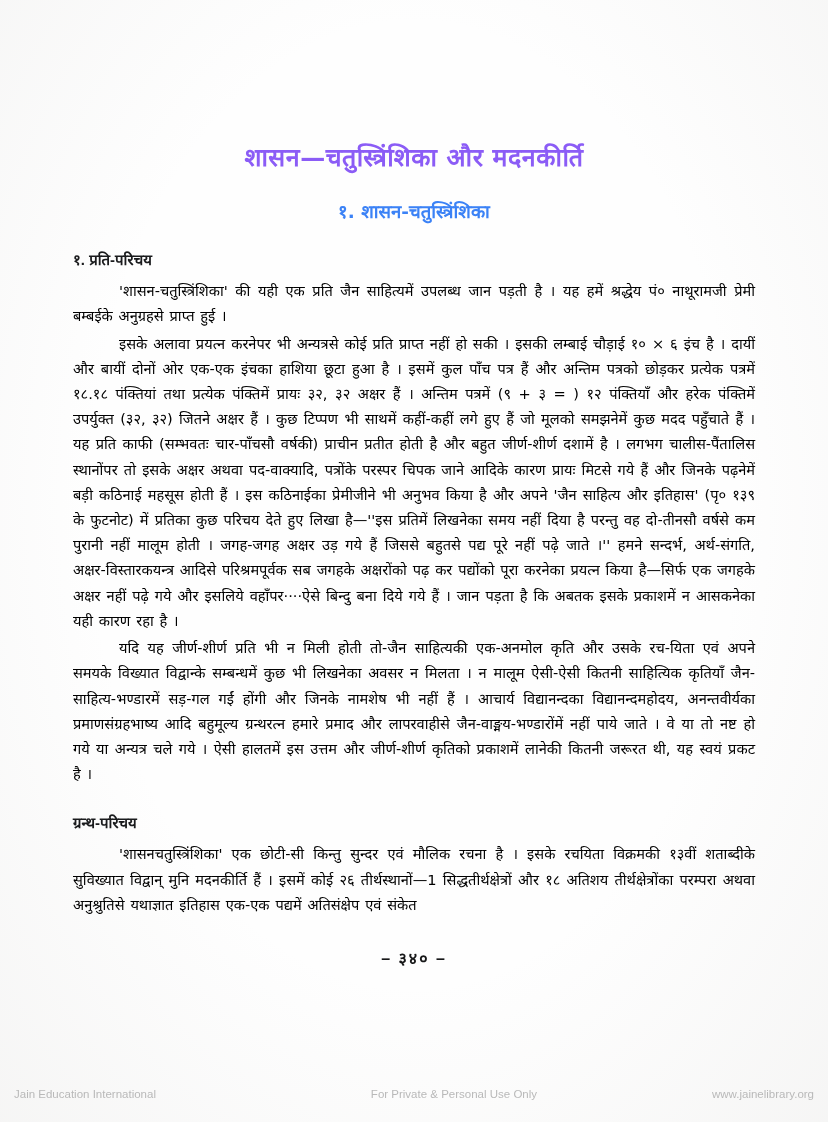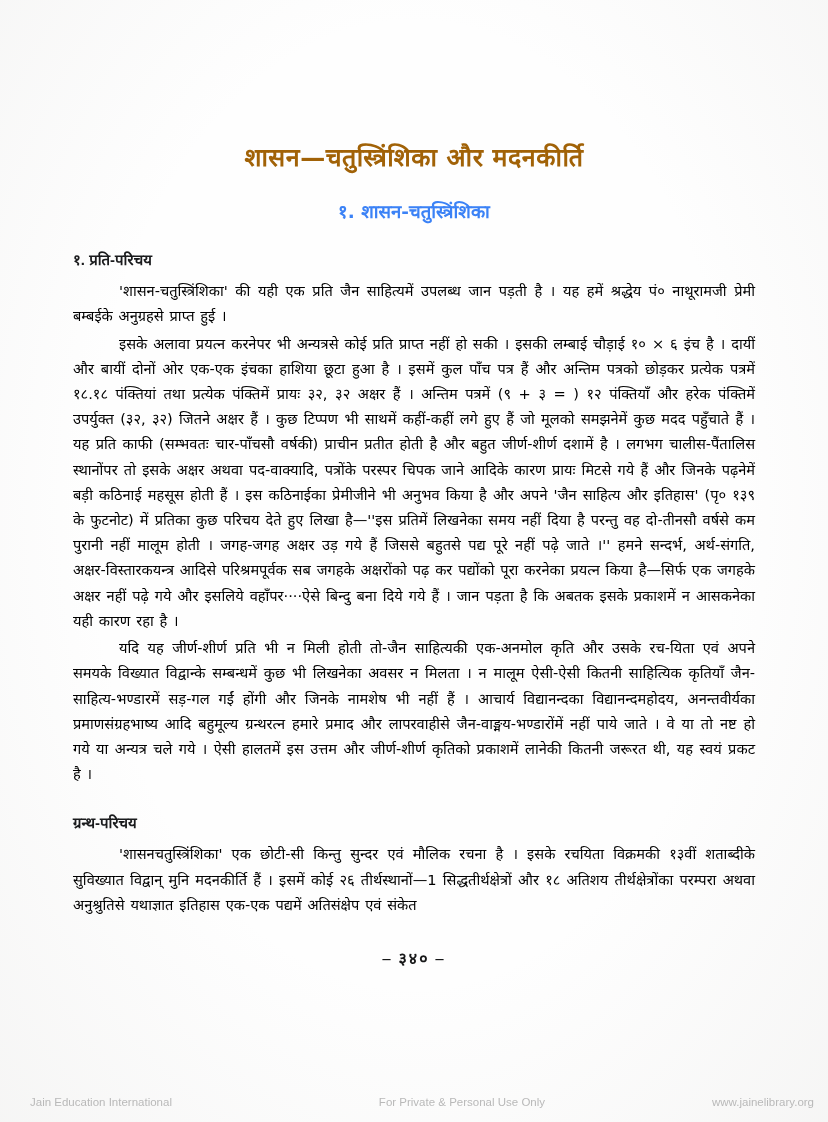--- a/index.html
+++ b/index.html
@@ -31,21 +31,21 @@
     position: absolute;
     left: 73px;
     top: 0;
     width: 682px;
   }
   .doc-title {
     text-align: center;
     font-size: 25px;
     font-weight: 700;
     letter-spacing: 0.5px;
-    color: #a16207;
+    color: #8b5cf6;
     margin-top: 142px;
     line-height: 1.25;
     font-family: "DejaVu Sans", "Liberation Sans", sans-serif;
   }
   .doc-subtitle {
     text-align: center;
     font-size: 18.5px;
     font-weight: 700;
     color: #3b82f6;
     margin-top: 25px;
@@ -71,37 +71,36 @@
     word-spacing: 1.2px;
   }
   .para.tight { margin-top: 2px; }
   .page-number {
     text-align: center;
     font-size: 16px;
     font-weight: 600;
     color: #161718;
     margin-top: 30px;
     letter-spacing: 2px;
-    font-family: Liberation Serif, serif;
+    font-family: Liberation Sans, sans-serif;
   }
   .footer {
     position: absolute;
     left: 0;
     right: 0;
-    bottom: 10px;
+    bottom: 18px;
     height: 20px;
     display: flex;
     align-items: center;
     justify-content: space-between;
     padding: 0 14px;
     box-sizing: border-box;
     font-family: "Liberation Sans", "DejaVu Sans", sans-serif;
     font-size: 11.5px;
     color: #b9b9b9;
-    margin-left: 16px;
   }
   .footer .center { flex: 0 0 auto; margin-left: 40px; }
   .footer .left { flex: 0 0 auto; }
   .footer .right { flex: 0 0 auto; }
 </style>
 </head>
 <body>
 
 <div class="page">
 

